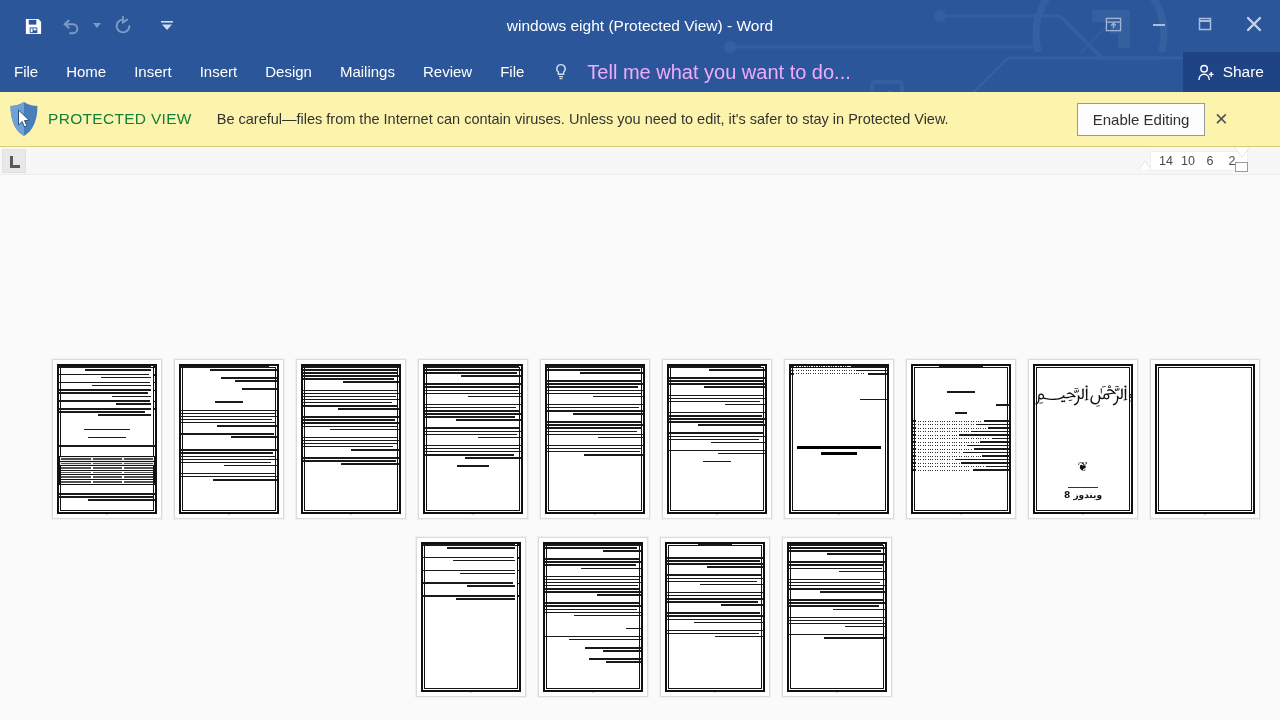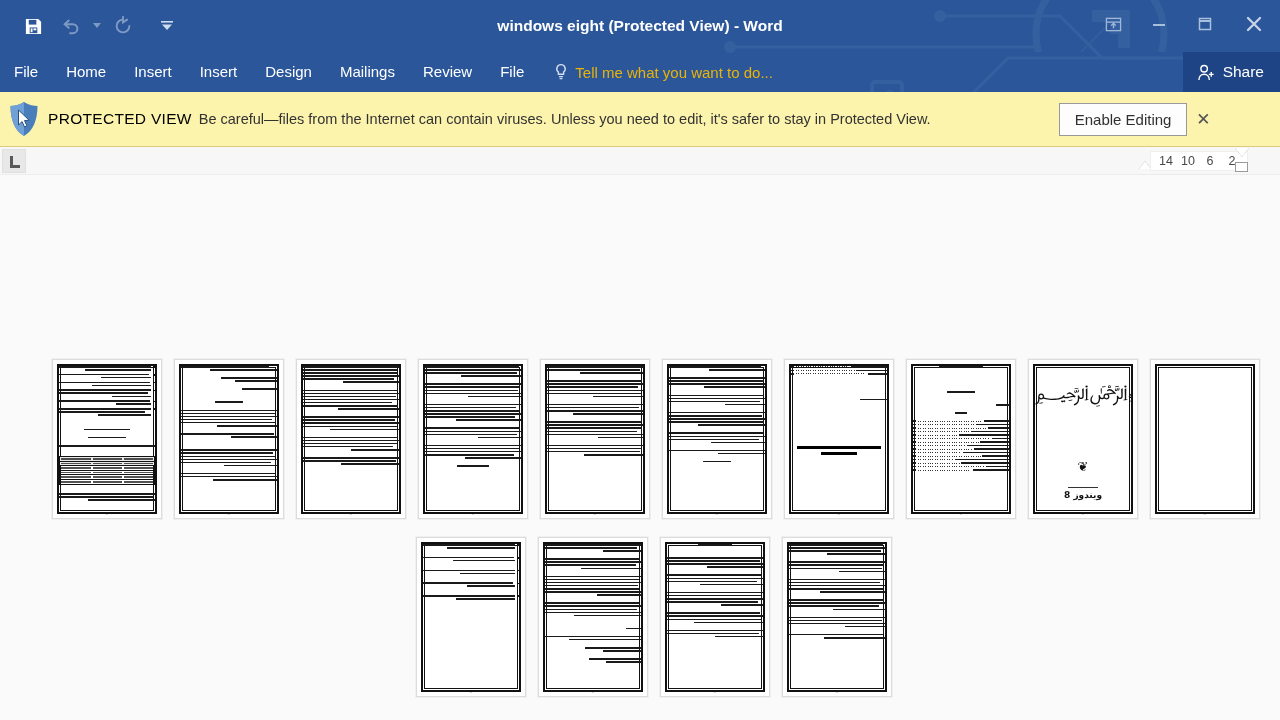--- a/index.html
+++ b/index.html
@@ -12,21 +12,20 @@
     background: #fafafa;
     position: relative;
   }
 
   
   .titlebar {
     position: relative;
     height: 52px;
     background: #2b579a;
     overflow: hidden;
-    font-weight: bold;
   }
   .titlebar-deco {
     position: absolute;
     right: 0; top: 0;
     width: 640px; height: 134px;
     opacity: 1;
     pointer-events: none;
   }
   .qat {
     position: absolute;
@@ -98,24 +97,24 @@
     line-height: 40px;
     cursor: pointer;
     white-space: nowrap;
     position: relative;
     z-index: 2;
   }
   .tab:first-child { margin-left: 12px; }
   .tellme {
     display: flex;
     align-items: center;
-    gap: 7px;
+    gap: 19px;
     margin-left: 16px;
-    color: #eab308;
-    font-size: 15px;
+    color: #f0abfc;
+    font-size: 20px;
     cursor: pointer;
     position: relative;
     z-index: 2;
     white-space: nowrap;
   }
   .share-btn {
     position: absolute;
     right: 0; top: 0;
     height: 40px;
     display: flex;
@@ -140,24 +139,24 @@
     align-items: center;
     padding-left: 4px;
   }
   .shield-wrap {
     width: 40px; height: 40px;
     display: flex; align-items: center; justify-content: center;
     flex: 0 0 auto;
   }
   .pv-label {
     font-size: 15.5px;
-    color: #000000;
+    color: #15803d;
     letter-spacing: 0.3px;
     margin-left: 4px;
-    margin-right: 7px;
+    margin-right: 25px;
     flex: 0 0 auto;
     white-space: nowrap;
   }
   .pv-msg {
     font-size: 14.5px;
     color: #333333;
     line-height: 1.55;
     max-width: 860px;
     flex: 1 1 auto;
   }

